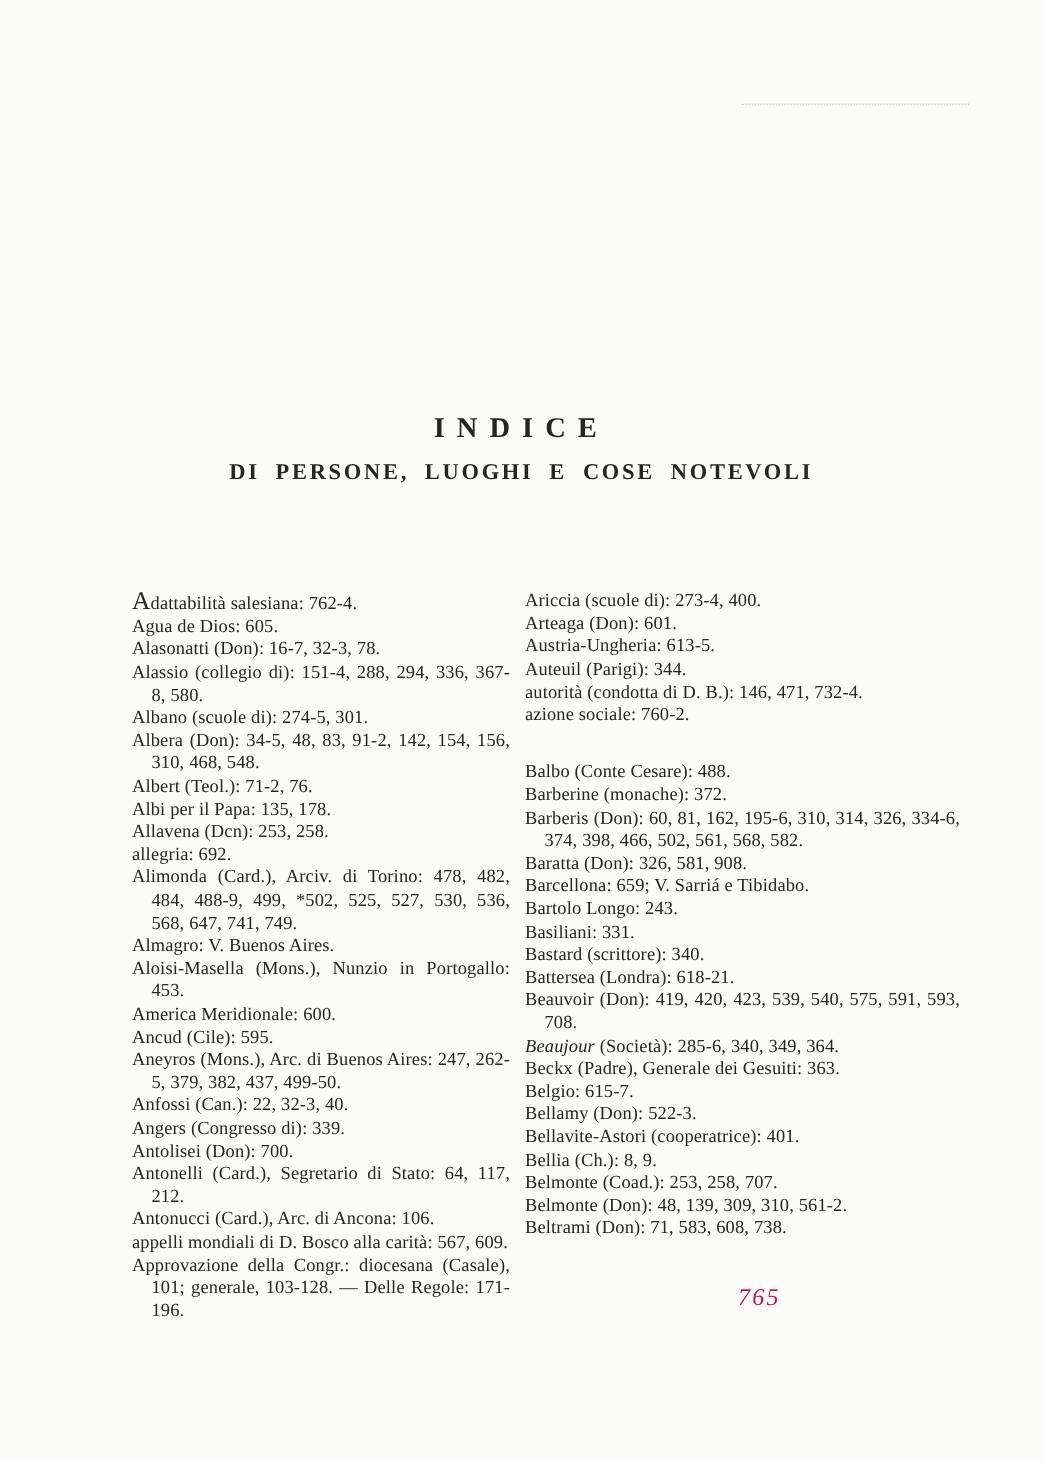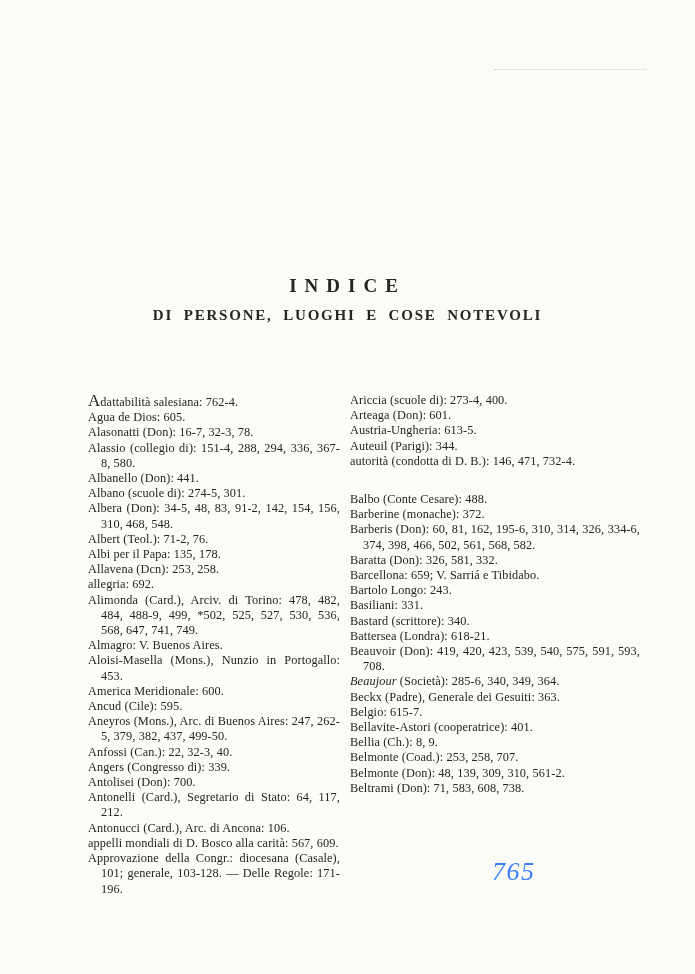--- a/index.html
+++ b/index.html
@@ -60,45 +60,44 @@
     color: #262620;
   }
   .cap {
     font-size: 1.38em;
     line-height: 1;
   }
   .entry em { }
   .pageno {
     position: absolute;
     top: 857px; left: 492px;
-    font-size: 26px;
+    font-size: 16px;
     font-style: italic;
     letter-spacing: 1.5px;
-    color: #3b82f6;
+    color: #be185d;
   }
 </style>
 </head>
 <body>
 
 <div class="page">
 
   <div class="scan-dots"></div>
 
   <div class="title">INDICE</div>
 
   <div class="subtitle">DI PERSONE, LUOGHI E COSE NOTEVOLI</div>
 
   <div class="columns">
     <div class="col-left">
         <div class="group">
           <div class="entry"><span class="cap">A</span>dattabilità salesiana: 762-4.</div>
           <div class="entry">Agua de Dios: 605.</div>
           <div class="entry">Alasonatti (Don): 16-7, 32-3, 78.</div>
           <div class="entry">Alassio (collegio di): 151-4, 288, 294, 336, 367-8, 580.</div>
-          <div class="entry">Albanello (Don): 441.</div>
           <div class="entry">Albano (scuole di): 274-5, 301.</div>
           <div class="entry">Albera (Don): 34-5, 48, 83, 91-2, 142, 154, 156, 310, 468, 548.</div>
           <div class="entry">Albert (Teol.): 71-2, 76.</div>
           <div class="entry">Albi per il Papa: 135, 178.</div>
           <div class="entry">Allavena (Dcn): 253, 258.</div>
           <div class="entry">allegria: 692.</div>
           <div class="entry">Alimonda (Card.), Arciv. di Torino: 478, 482, 484, 488-9, 499, *502, 525, 527, 530, 536, 568, 647, 741, 749.</div>
           <div class="entry">Almagro: V. Buenos Aires.</div>
           <div class="entry">Aloisi-Masella (Mons.), Nunzio in Portogallo: 453.</div>
           <div class="entry">America Meridionale: 600.</div>
@@ -113,35 +112,37 @@
           <div class="entry">Approvazione della Congr.: diocesana (Casale), 101; generale, 103-128. — Delle Regole: 171-196.</div>
         </div>
       </div>
     <div class="col-right">
         <div class="group">
           <div class="entry">Ariccia (scuole di): 273-4, 400.</div>
           <div class="entry">Arteaga (Don): 601.</div>
           <div class="entry">Austria-Ungheria: 613-5.</div>
           <div class="entry">Auteuil (Parigi): 344.</div>
           <div class="entry">autorità (condotta di D. B.): 146, 471, 732-4.</div>
+          <div class="entry">azione sociale: 760-2.</div>
         </div>
         <div class="group">
           <div class="entry">Balbo (Conte Cesare): 488.</div>
           <div class="entry">Barberine (monache): 372.</div>
           <div class="entry">Barberis (Don): 60, 81, 162, 195-6, 310, 314, 326, 334-6, 374, 398, 466, 502, 561, 568, 582.</div>
-          <div class="entry">Baratta (Don): 326, 581, 332.</div>
+          <div class="entry">Baratta (Don): 326, 581, 908.</div>
           <div class="entry">Barcellona: 659; V. Sarriá e Tibidabo.</div>
           <div class="entry">Bartolo Longo: 243.</div>
           <div class="entry">Basiliani: 331.</div>
           <div class="entry">Bastard (scrittore): 340.</div>
           <div class="entry">Battersea (Londra): 618-21.</div>
           <div class="entry">Beauvoir (Don): 419, 420, 423, 539, 540, 575, 591, 593, 708.</div>
           <div class="entry"><em>Beaujour</em> (Società): 285-6, 340, 349, 364.</div>
           <div class="entry">Beckx (Padre), Generale dei Gesuiti: 363.</div>
           <div class="entry">Belgio: 615-7.</div>
+          <div class="entry">Bellamy (Don): 522-3.</div>
           <div class="entry">Bellavite-Astori (cooperatrice): 401.</div>
           <div class="entry">Bellia (Ch.): 8, 9.</div>
           <div class="entry">Belmonte (Coad.): 253, 258, 707.</div>
           <div class="entry">Belmonte (Don): 48, 139, 309, 310, 561-2.</div>
           <div class="entry">Beltrami (Don): 71, 583, 608, 738.</div>
         </div>
       </div>
   </div>
 
   <div class="pageno">765</div>

